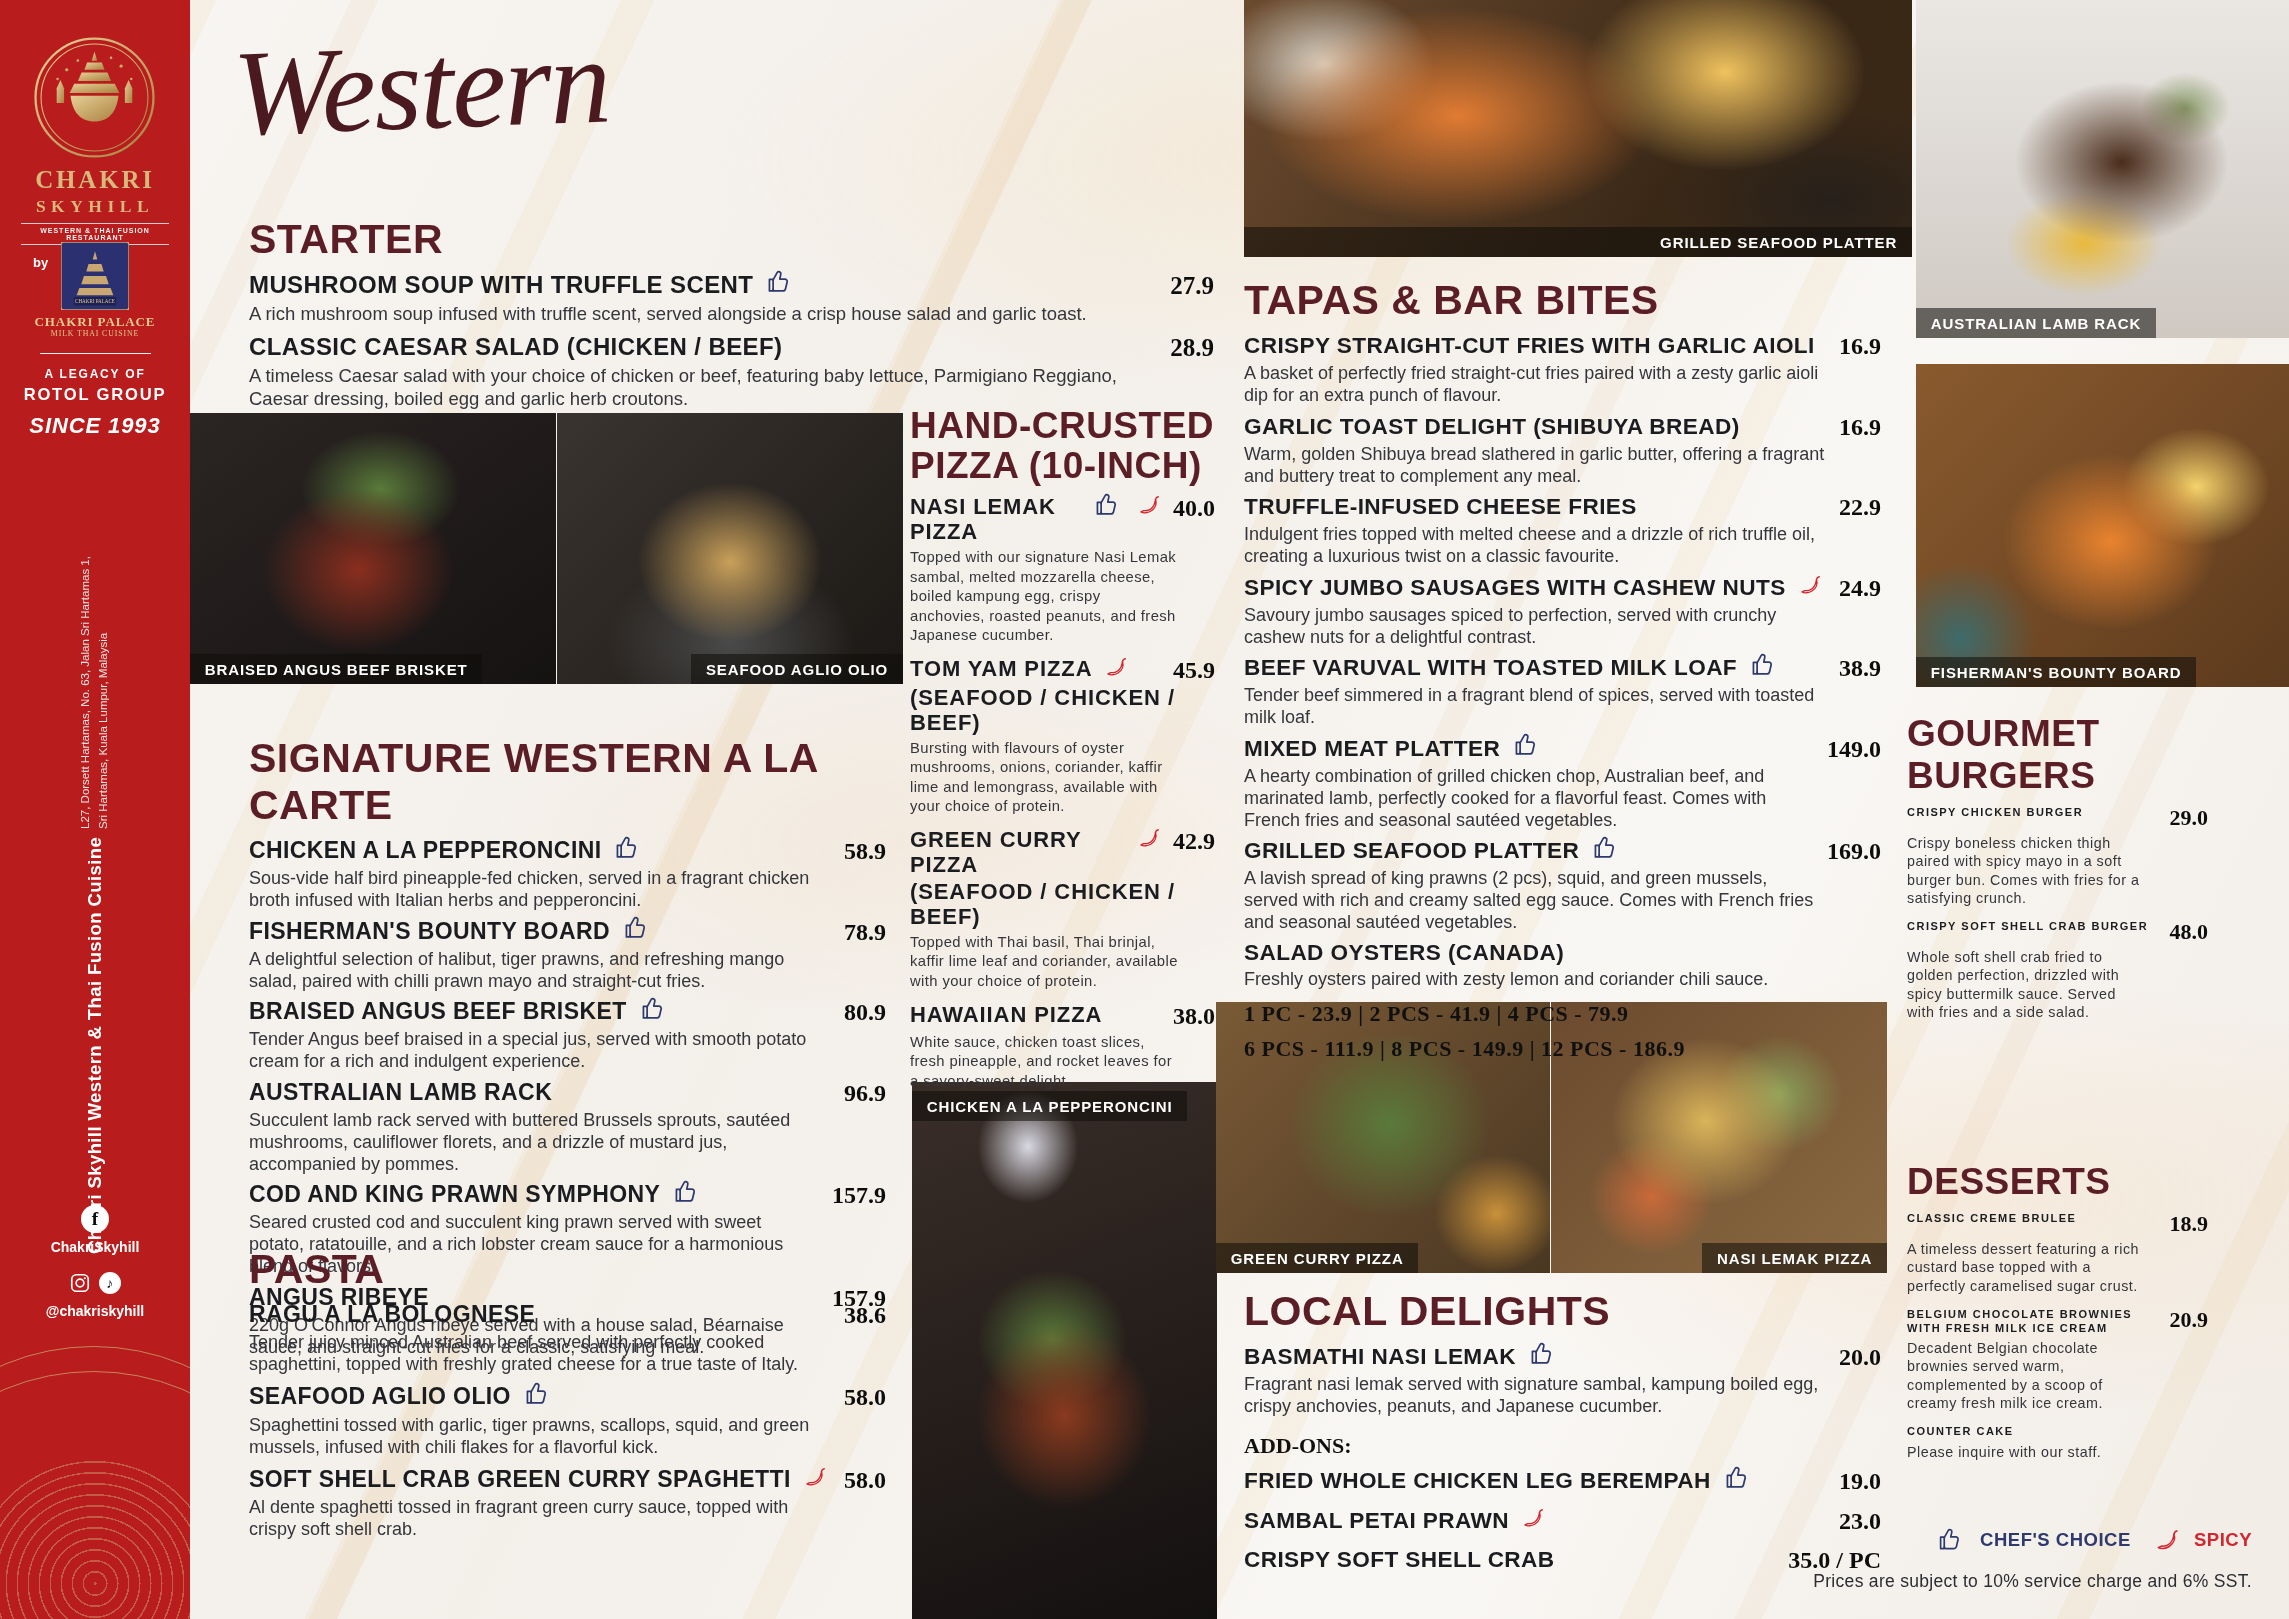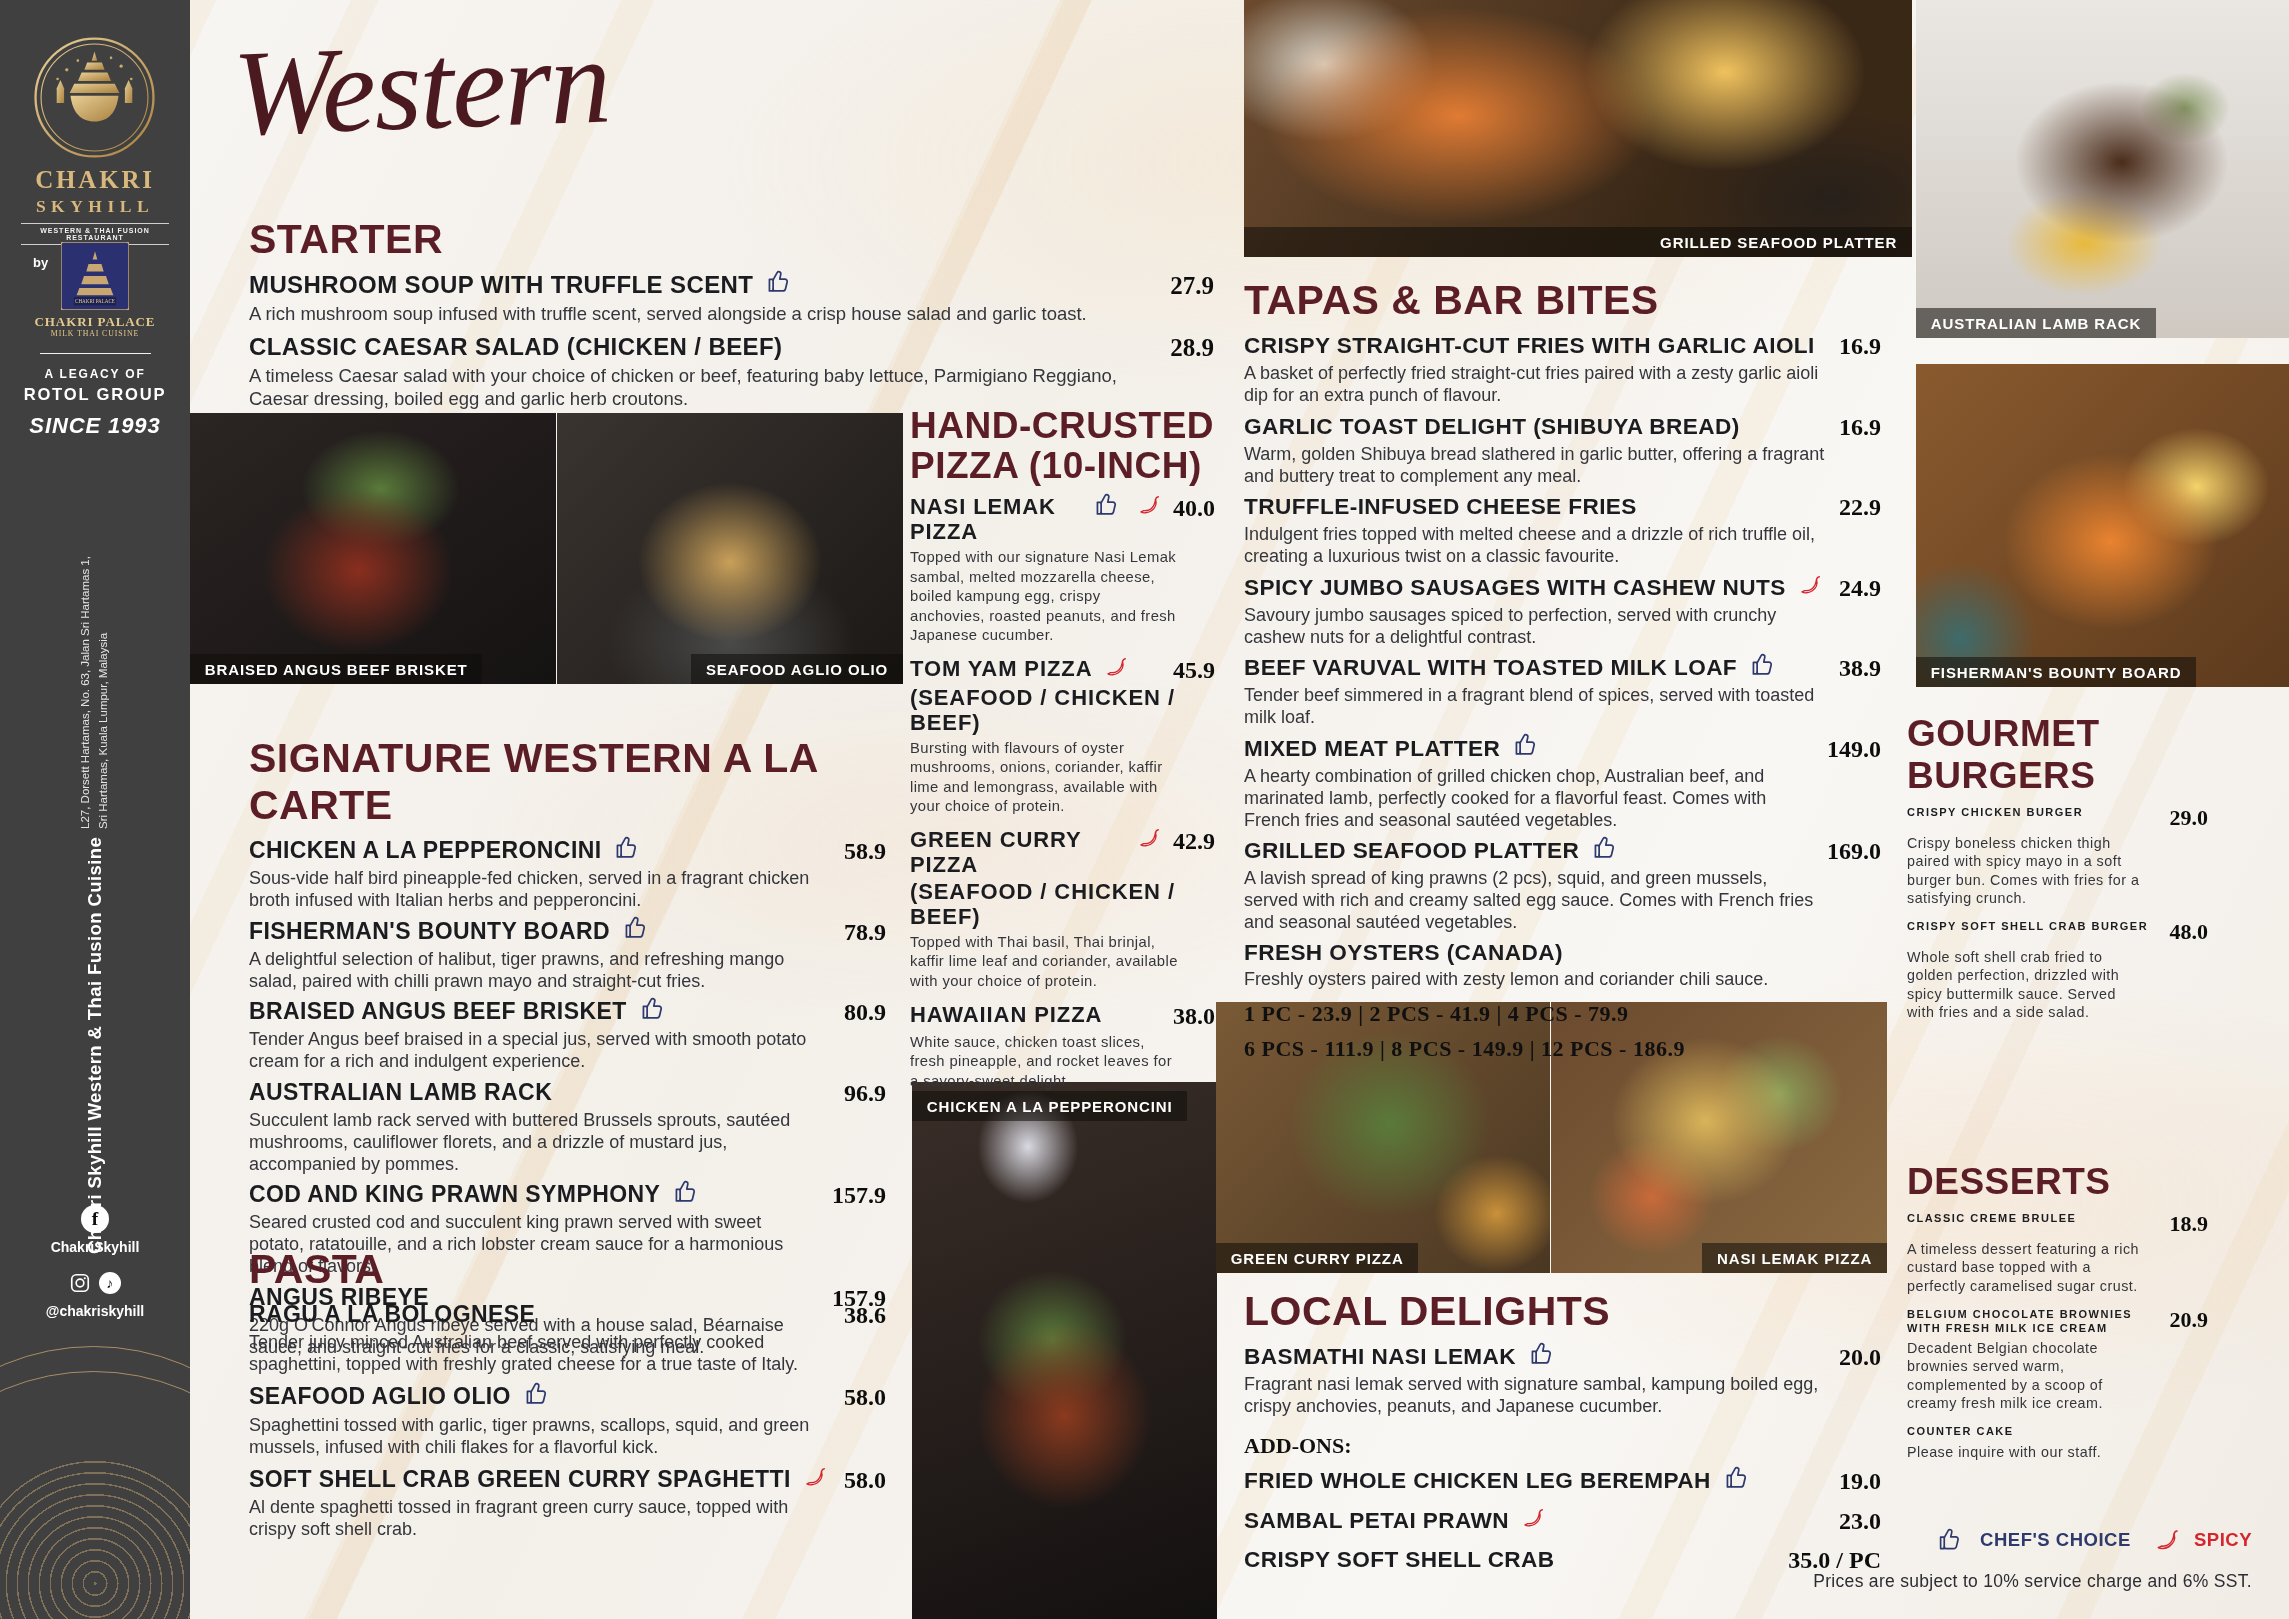--- a/index.html
+++ b/index.html
@@ -13,21 +13,21 @@
       linear-gradient(115deg,#f8f6f3 0%,#f3efe9 40%,#f9f7f4 70%,#f1ece5 100%);
   }
   #page{position:absolute;inset:0}
   #page::before{content:"";position:absolute;inset:0;pointer-events:none;
     background:
       repeating-linear-gradient(115deg, transparent 0 166px, rgba(233,196,138,.13) 166px 196px, transparent 196px 397px),
       repeating-linear-gradient(115deg, transparent 0 318px, rgba(214,160,96,.08) 318px 343px, transparent 343px 646px);
   }
 
   
-  #sidebar{position:absolute;left:0;top:0;width:190px;height:1620px;background:#404040;color:#fff;overflow:hidden;z-index:5}
+  #sidebar{position:absolute;left:0;top:0;width:190px;height:1620px;background:#b91c1c;color:#fff;overflow:hidden;z-index:5}
   #sidebar .emblem{position:absolute;left:30px;top:33px;width:129px;height:129px}
   .brand1{position:absolute;top:166px;left:0;width:100%;text-align:center;font-family:"Liberation Serif",serif;font-size:25px;letter-spacing:2.8px;color:#d8b87c;font-weight:700}
   .brand2{position:absolute;top:196px;left:0;width:100%;text-align:center;font-family:"Liberation Serif",serif;font-size:17.5px;letter-spacing:5.5px;color:#d8b87c;font-weight:700}
   .brand-tag{position:absolute;top:223px;left:21px;width:148px;text-align:center;font-size:7px;letter-spacing:1px;color:#f2f2f2;border-top:0.9px solid #cfcfcf;border-bottom:0.9px solid #cfcfcf;padding:2.8px 0;font-weight:700}
   .by-label{position:absolute;top:255px;left:33px;font-size:13px;font-weight:700;color:#fff}
   .palace-logo{position:absolute;top:242px;left:61px;width:68px;height:68px}
   .palace-name{position:absolute;top:314px;left:0;width:100%;text-align:center;font-family:"Liberation Serif",serif;font-size:13px;letter-spacing:0.9px;color:#e3c98e;font-weight:700}
   .palace-sub{position:absolute;top:329px;left:0;width:100%;text-align:center;font-family:"Liberation Serif",serif;font-size:7.8px;letter-spacing:0.9px;color:#e3c98e}
   .sb-divider{position:absolute;top:353px;left:40px;width:111px;border-top:1.8px solid #f0f0f0}
   .legacy1{position:absolute;top:367px;left:0;width:100%;text-align:center;font-size:12px;letter-spacing:1.8px;font-weight:700;color:#fff}
@@ -462,21 +462,21 @@
           <span class="nm">GRILLED SEAFOOD PLATTER</span>
         <svg class="ic ic-th" viewBox="0 0 48 48">
             <use href="#g-thumb"></use>
           </svg>
         <span class="pr">169.0</span>
         </div>
       <p class="ds">A lavish spread of king prawns (2 pcs), squid, and green mussels, served with rich and creamy salted egg sauce. Comes with French fries and seasonal sautéed vegetables.</p>
     </div>
     <div class="item">
       <div class="row">
-          <span class="nm">FRESH OYSTERS (CANADA)</span>
+          <span class="nm">SALAD OYSTERS (CANADA)</span>
         </div>
       <p class="ds">Freshly oysters paired with zesty lemon and coriander chili sauce.</p>
       <div class="oyster-line">1 PC - 23.9   |   2 PCS - 41.9   |   4 PCS - 79.9</div>
       <div class="oyster-line">6 PCS - 111.9   |   8 PCS - 149.9   |   12 PCS - 186.9</div>
     </div>
   </div>
 
   <div class="sec" id="sec-local">
     <h2 class="h44">LOCAL DELIGHTS</h2>
     <div class="item">

